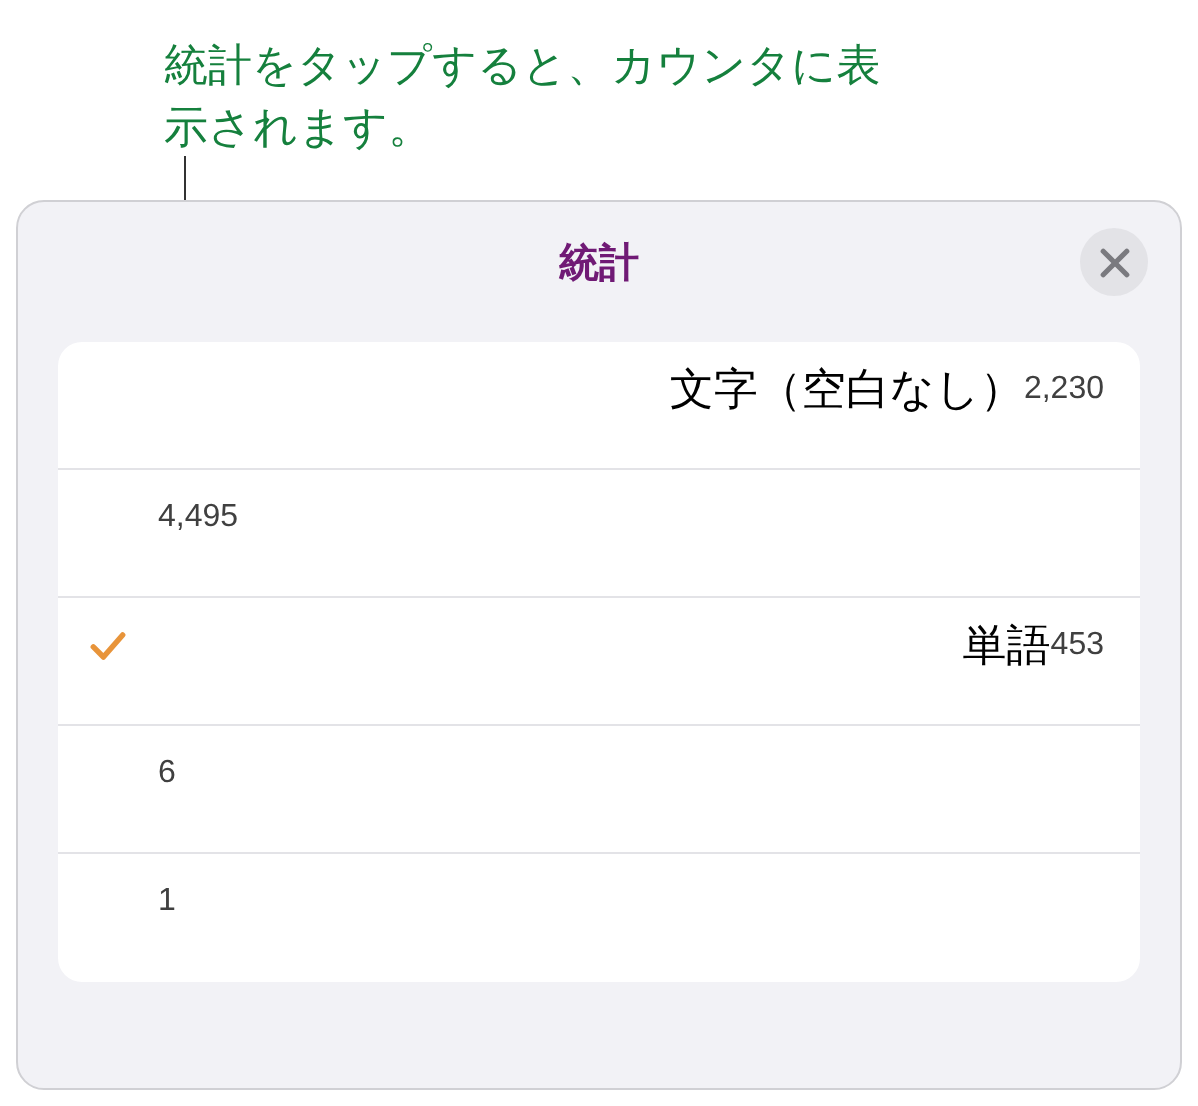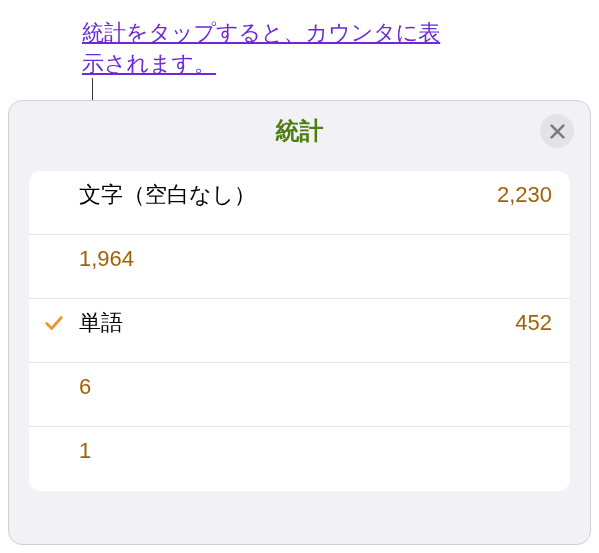--- a/index.html
+++ b/index.html
@@ -12,24 +12,23 @@
       background: #fff;
       width: 599px;
       height: 553px;
       position: relative;
     }
     .callout-text {
       position: absolute;
       top: 18px;
       left: 82px;
       font-size: 22px;
-      color: #6d28d9;
+      color: #15803d;
       line-height: 1.4;
       width: 370px;
-      text-decoration: underline;
     }
     .callout-line {
       position: absolute;
       top: 78px;
       left: 92px;
       width: 1px;
       height: 267px;
       background: #333;
     }
     .callout-line-h {
@@ -52,23 +51,23 @@
       overflow: hidden;
     }
     .panel-header {
       position: relative;
       height: 60px;
       display: flex;
       align-items: center;
       justify-content: center;
     }
     .panel-title {
-      font-size: 24px;
+      font-size: 20px;
       font-weight: 600;
-      color: #4d7c0f;
+      color: #701a75;
     }
     .close-btn {
       position: absolute;
       right: 16px;
       top: 50%;
       transform: translateY(-50%);
       width: 34px;
       height: 34px;
       border-radius: 50%;
       background: #e3e3e7;
@@ -87,42 +86,43 @@
       border-radius: 12px;
       overflow: hidden;
     }
     .row {
       display: flex;
       align-items: center;
       height: 64px;
       padding: 0 18px 16px 0;
       border-bottom: 1px solid #e3e3e7;
       cursor: pointer;
+      text-align: right;
     }
     .row:last-child {
       border-bottom: none;
     }
     .check-col {
       width: 50px;
       display: flex;
       align-items: center;
       justify-content: center;
     }
     .check-col svg {
       width: 22px;
       height: 22px;
     }
     .row-label {
       flex: 1;
       font-size: 22px;
       color: #000;
     }
     .row-value {
-      font-size: 22px;
-      color: #a16207;
+      font-size: 16px;
+      color: #404040;
     }
   </style>
 </head>
 <body>
 
 <div class="callout-text">統計をタップすると、カウンタに表示されます。</div>
 <div class="callout-line"></div>
 <div class="callout-line-h"></div>
 
 <div class="panel">
@@ -138,31 +138,31 @@
   <div class="list-wrap">
 
     <div class="row">
       <div class="check-col"></div>
       <div class="row-label">文字（空白なし）</div>
       <div class="row-value">2,230</div>
     </div>
 
     <div class="row">
       <div class="check-col"></div>
-      <div class="row-value">1,964</div>
+      <div class="row-value">4,495</div>
     </div>
 
     <div class="row">
       <div class="check-col">
         <svg viewBox="0 0 24 24">
           <path d="M4 12.5 L9.5 18 L20 6" stroke="#e8943a" stroke-width="3" stroke-linecap="round" stroke-linejoin="round" fill="none"></path>
         </svg>
       </div>
       <div class="row-label">単語</div>
-      <div class="row-value">452</div>
+      <div class="row-value">453</div>
     </div>
 
     <div class="row">
       <div class="check-col"></div>
       <div class="row-value">6</div>
     </div>
 
     <div class="row">
       <div class="check-col"></div>
       <div class="row-value">1</div>

